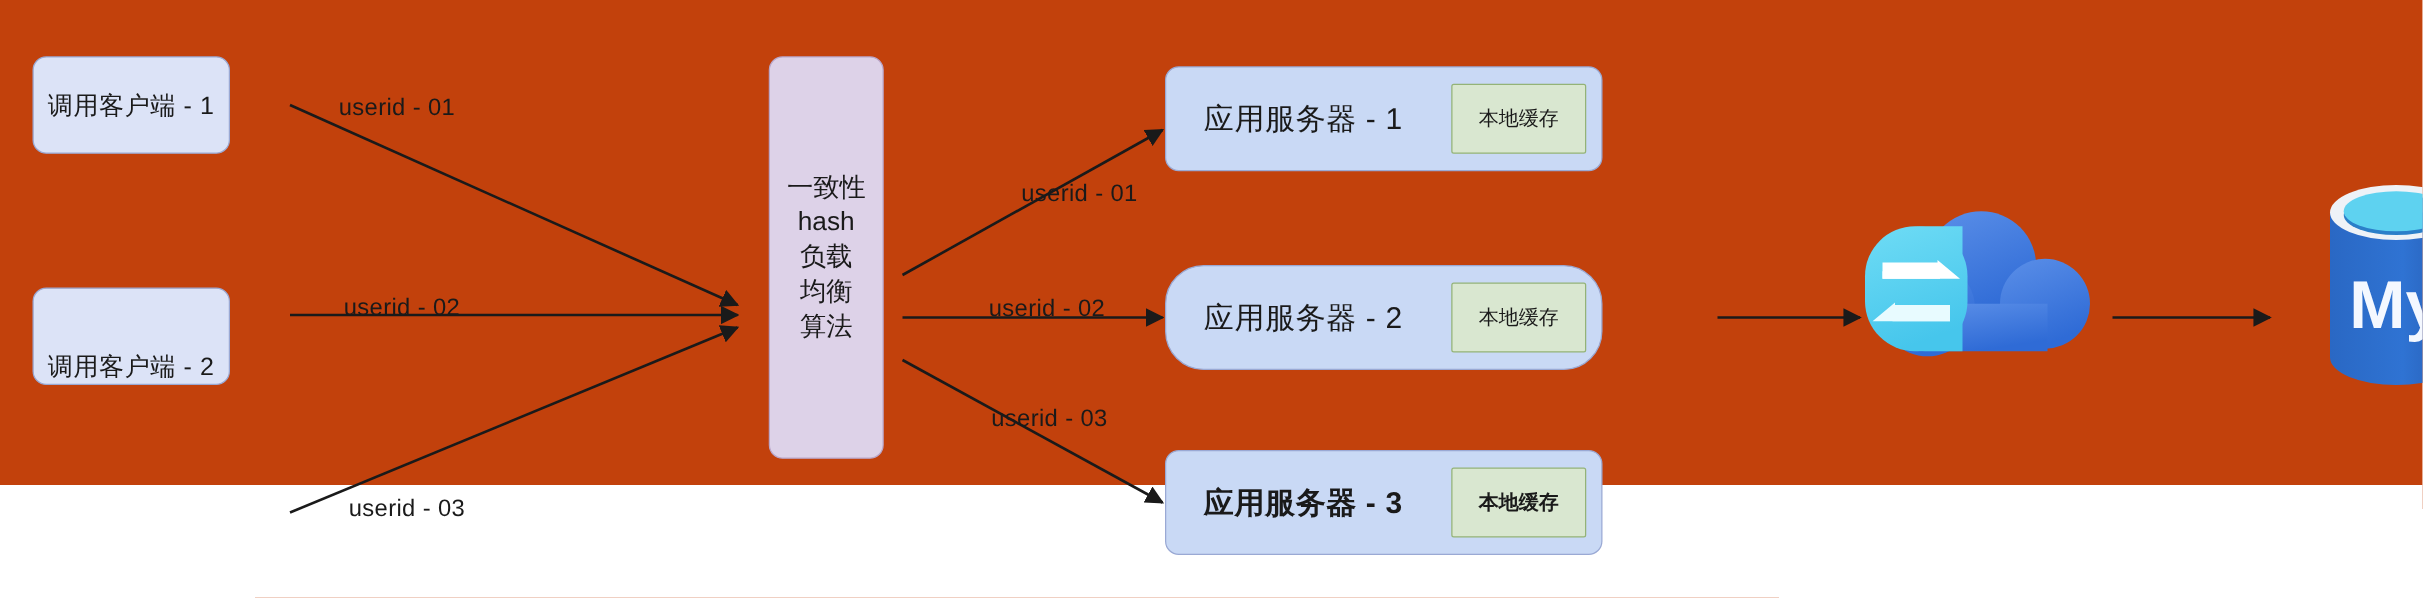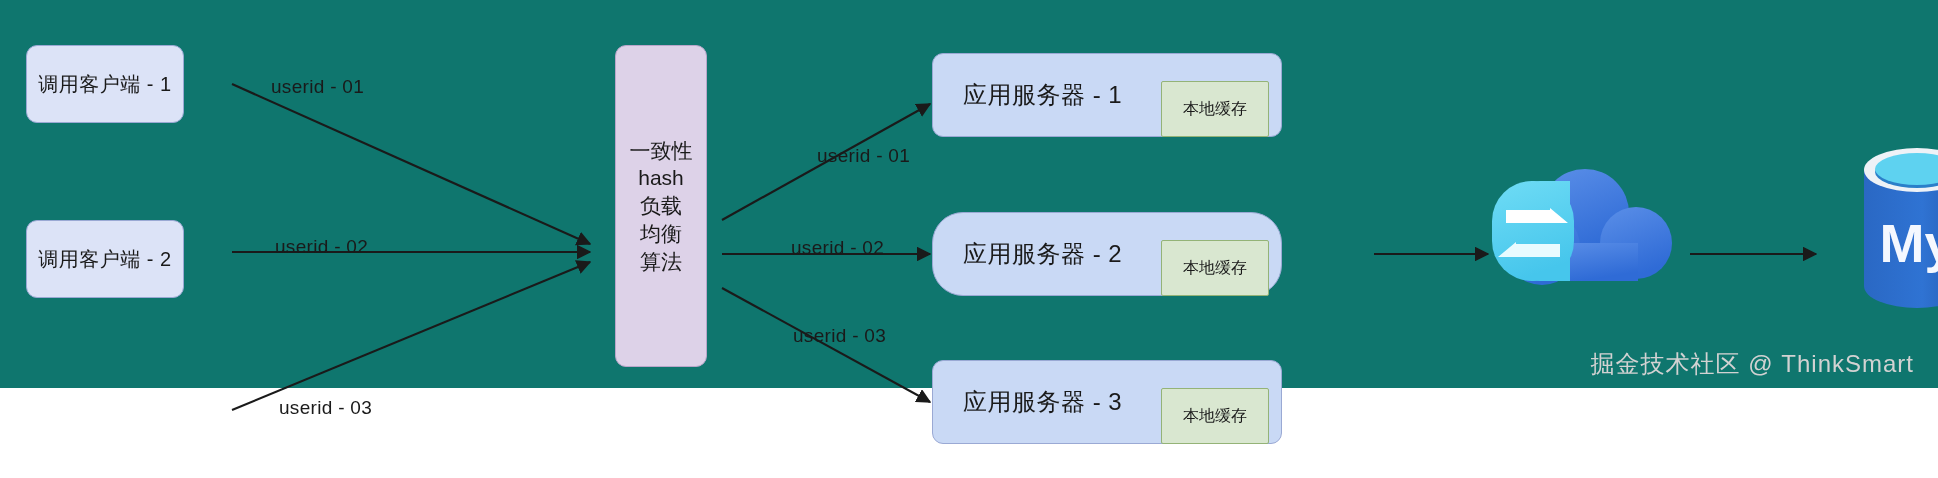--- a/index.html
+++ b/index.html
@@ -6,21 +6,21 @@
   html, body {
     width: 1938px; height: 478px;
     background: #ffffff;
     font-family: "Liberation Sans", "DejaVu Sans", sans-serif;
     overflow: hidden;
   }
   #diagram {
     position: relative;
     width: 1938px;
     height: 388px;
-    background: #0f766e;
+    background: #c2410c;
   }
   svg#wires {
     position: absolute;
     left: 0; top: 0;
     width: 1938px; height: 478px;
     pointer-events: none;
   }
 
   
   .node {
@@ -63,21 +63,21 @@
     padding-left: 30px;
   }
   .server-label {
     font-size: 24px;
     color: #1a1a1a;
     letter-spacing: 0.5px;
   }
   .cache-box {
     position: absolute;
     right: 12px;
-    top: 27px;
+    top: 13px;
     width: 108px;
     height: 56px;
     background: #d9e7d0;
     border: 1.4px solid #94b377;
     border-radius: 2px;
     display: flex;
     align-items: center;
     justify-content: center;
     font-size: 16px;
     color: #1a1a1a;
@@ -138,21 +138,21 @@
     <path d="M 722 288 L 930 402" stroke="#1a1a1a" stroke-width="2.1" fill="none" marker-end="url(#arrow)"></path>
 
     <path d="M 1374 254 L 1488 254" stroke="#1a1a1a" stroke-width="2.1" fill="none" marker-end="url(#arrow)"></path>
 
     <path d="M 1690 254 L 1816 254" stroke="#1a1a1a" stroke-width="2.1" fill="none" marker-end="url(#arrow)"></path>
   </svg>
 
   <div class="node client-box" style="left:26px; top:45px;">
     <span>调用客户端 - 1</span>
   </div>
-  <div class="node client-box" style="left:26px; top:220px;">
+  <div class="node client-box" style="left:26px; top:230px;align-items:flex-end;">
     <span>调用客户端 - 2</span>
   </div>
 
   <div class="edge-label" style="left:240px; top:76px;">userid - 01</div>
   <div class="edge-label" style="left:244px; top:236px;">userid - 02</div>
   <div class="edge-label" style="left:248px; top:397px;">userid - 03</div>
 
   <div class="node hash-box" style="left:615px; top:45px;">
     <span class="ln">一致性</span>
     <span class="ln">hash</span>
@@ -172,21 +172,21 @@
     </span>
   </div>
 
   <div class="node server-box" style="left:932px; top:212px;border-radius:31px;">
     <span class="server-label">应用服务器 - 2</span>
     <span class="cache-box">
       <span>本地缓存</span>
     </span>
   </div>
 
-  <div class="node server-box" style="left:932px; top:360px;">
+  <div class="node server-box" style="left:932px; top:360px;font-weight:bold;">
     <span class="server-label">应用服务器 - 3</span>
     <span class="cache-box">
       <span>本地缓存</span>
     </span>
   </div>
 
   <div class="icon-wrap" style="left:1484px; top:155px; width:205px; height:155px;">
     <svg width="205" height="155" viewBox="0 0 205 155">
       <defs>
         <linearGradient id="cloudGrad" x1="0" y1="0" x2="0.4" y2="1">
@@ -233,15 +233,14 @@
       <path d="M 8 30 v 116 a 53 22 0 0 0 106 0 v -116 z" fill="url(#dbGrad)"></path>
 
       <ellipse cx="61" cy="30" rx="53" ry="22" fill="#eef2f7"></ellipse>
       <ellipse cx="61" cy="32" rx="42" ry="16" fill="#2b7fc9"></ellipse>
       <ellipse cx="61" cy="29" rx="42" ry="16" fill="#5ed2f0"></ellipse>
 
       <text x="61" y="122" text-anchor="middle" font-family="Liberation Sans, sans-serif" font-size="54" font-weight="bold" fill="#f4f8ff">My</text>
     </svg>
   </div>
 
-  <div class="watermark">掘金技术社区 @ ThinkSmart</div>
 
 </div>
 
 </body></html>

